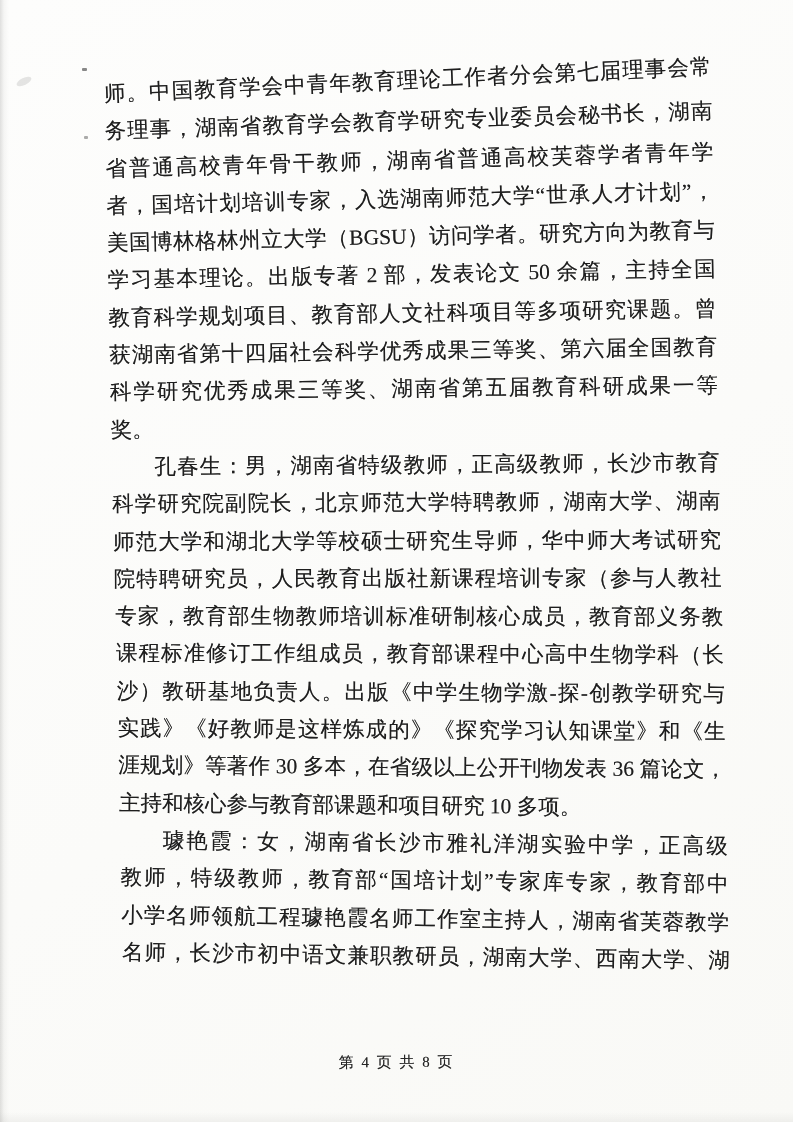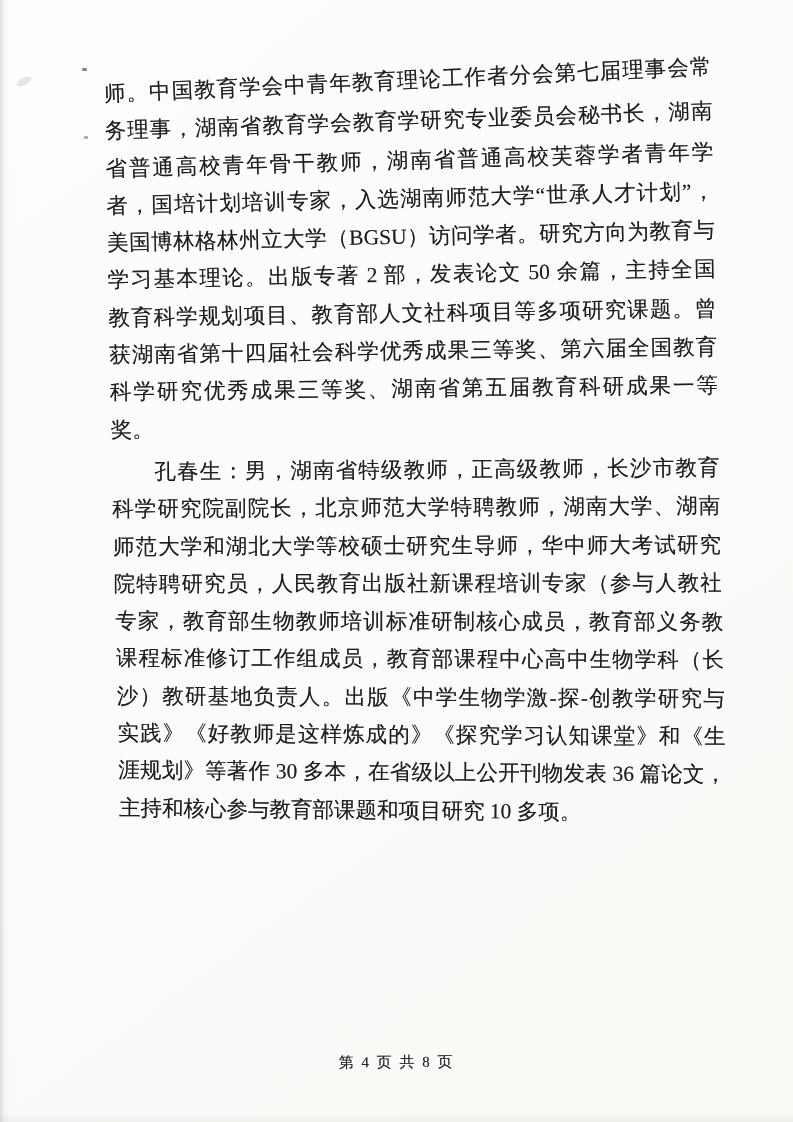--- a/index.html
+++ b/index.html
@@ -21,21 +21,21 @@
     font-family: "Liberation Serif", "DejaVu Serif", serif;
     color: #1c1c1c;
   }
   .text-block {
     position: absolute;
     left: 104px;
     top: 76px;
     width: 608px;
   }
   .para { margin: 0; }
-  .para + .para { margin-top: 5px; }
+  .para + .para { }
   .line {
     height: 37.3px;
     line-height: 37.3px;
     font-size: 21.5px;
     white-space: nowrap;
     text-align: justify;
     text-align-last: justify;
     text-justify: inter-character;
     transform-origin: 0 50%;
     color: #1e1e1e;
@@ -97,19 +97,25 @@
         <div class="line" style="transform: translateX(8.25px) rotate(-0.298189deg);">科学研究院副院长，北京师范大学特聘教师，湖南大学、湖南</div>
         <div class="line" style="transform: translateX(9px) rotate(-0.195837deg);">师范大学和湖北大学等校硕士研究生导师，华中师大考试研究</div>
         <div class="line" style="transform: translateX(9.75px) rotate(-0.0976677deg);">院特聘研究员，人民教育出版社新课程培训专家（参与人教社</div>
         <div class="line" style="transform: translateX(11.25px) rotate(0.087936deg);">专家，教育部生物教师培训标准研制核心成员，教育部义务教</div>
         <div class="line" style="transform: translateX(12px) rotate(0.176088deg);">课程标准修订工作组成员，教育部课程中心高中生物学科（长</div>
         <div class="line" style="transform: translateX(12.75px) rotate(0.261526deg);">沙）教研基地负责人。出版《中学生物学激-探-创教学研究与</div>
         <div class="line" style="transform: translateX(13.5px) rotate(0.344486deg);">实践》《好教师是这样炼成的》《探究学习认知课堂》和《生</div>
         <div class="line" style="transform: translateX(14.25px) rotate(0.425172deg);">涯规划》等著作 30 多本，在省级以上公开刊物发表 36 篇论文，</div>
         <div class="line plain" style="transform: translateX(15px) rotate(0.503761deg);">主持和核心参与教育部课题和项目研究 10 多项。</div>
       </div>
+      <div class="para">
+        <div class="line indent" style="transform: translateX(15.75px) rotate(0.580409deg);">璩艳霞：女，湖南省长沙市雅礼洋湖实验中学，正高级</div>
+        <div class="line" style="transform: translateX(16.5px) rotate(0.655252deg);">教师，特级教师，教育部“国培计划”专家库专家，教育部中</div>
+        <div class="line" style="transform: translateX(17.25px) rotate(0.728413deg);">小学名师领航工程璩艳霞名师工作室主持人，湖南省芙蓉教学</div>
+        <div class="line" style="transform: translateX(18px) rotate(0.8deg);">名师，长沙市初中语文兼职教研员，湖南大学、西南大学、湖</div>
+      </div>
     </div>
 
   <div class="footer">
     <span>第 4 页 共 8 页</span>
   </div>
 
 </div>
 
 </body></html>

